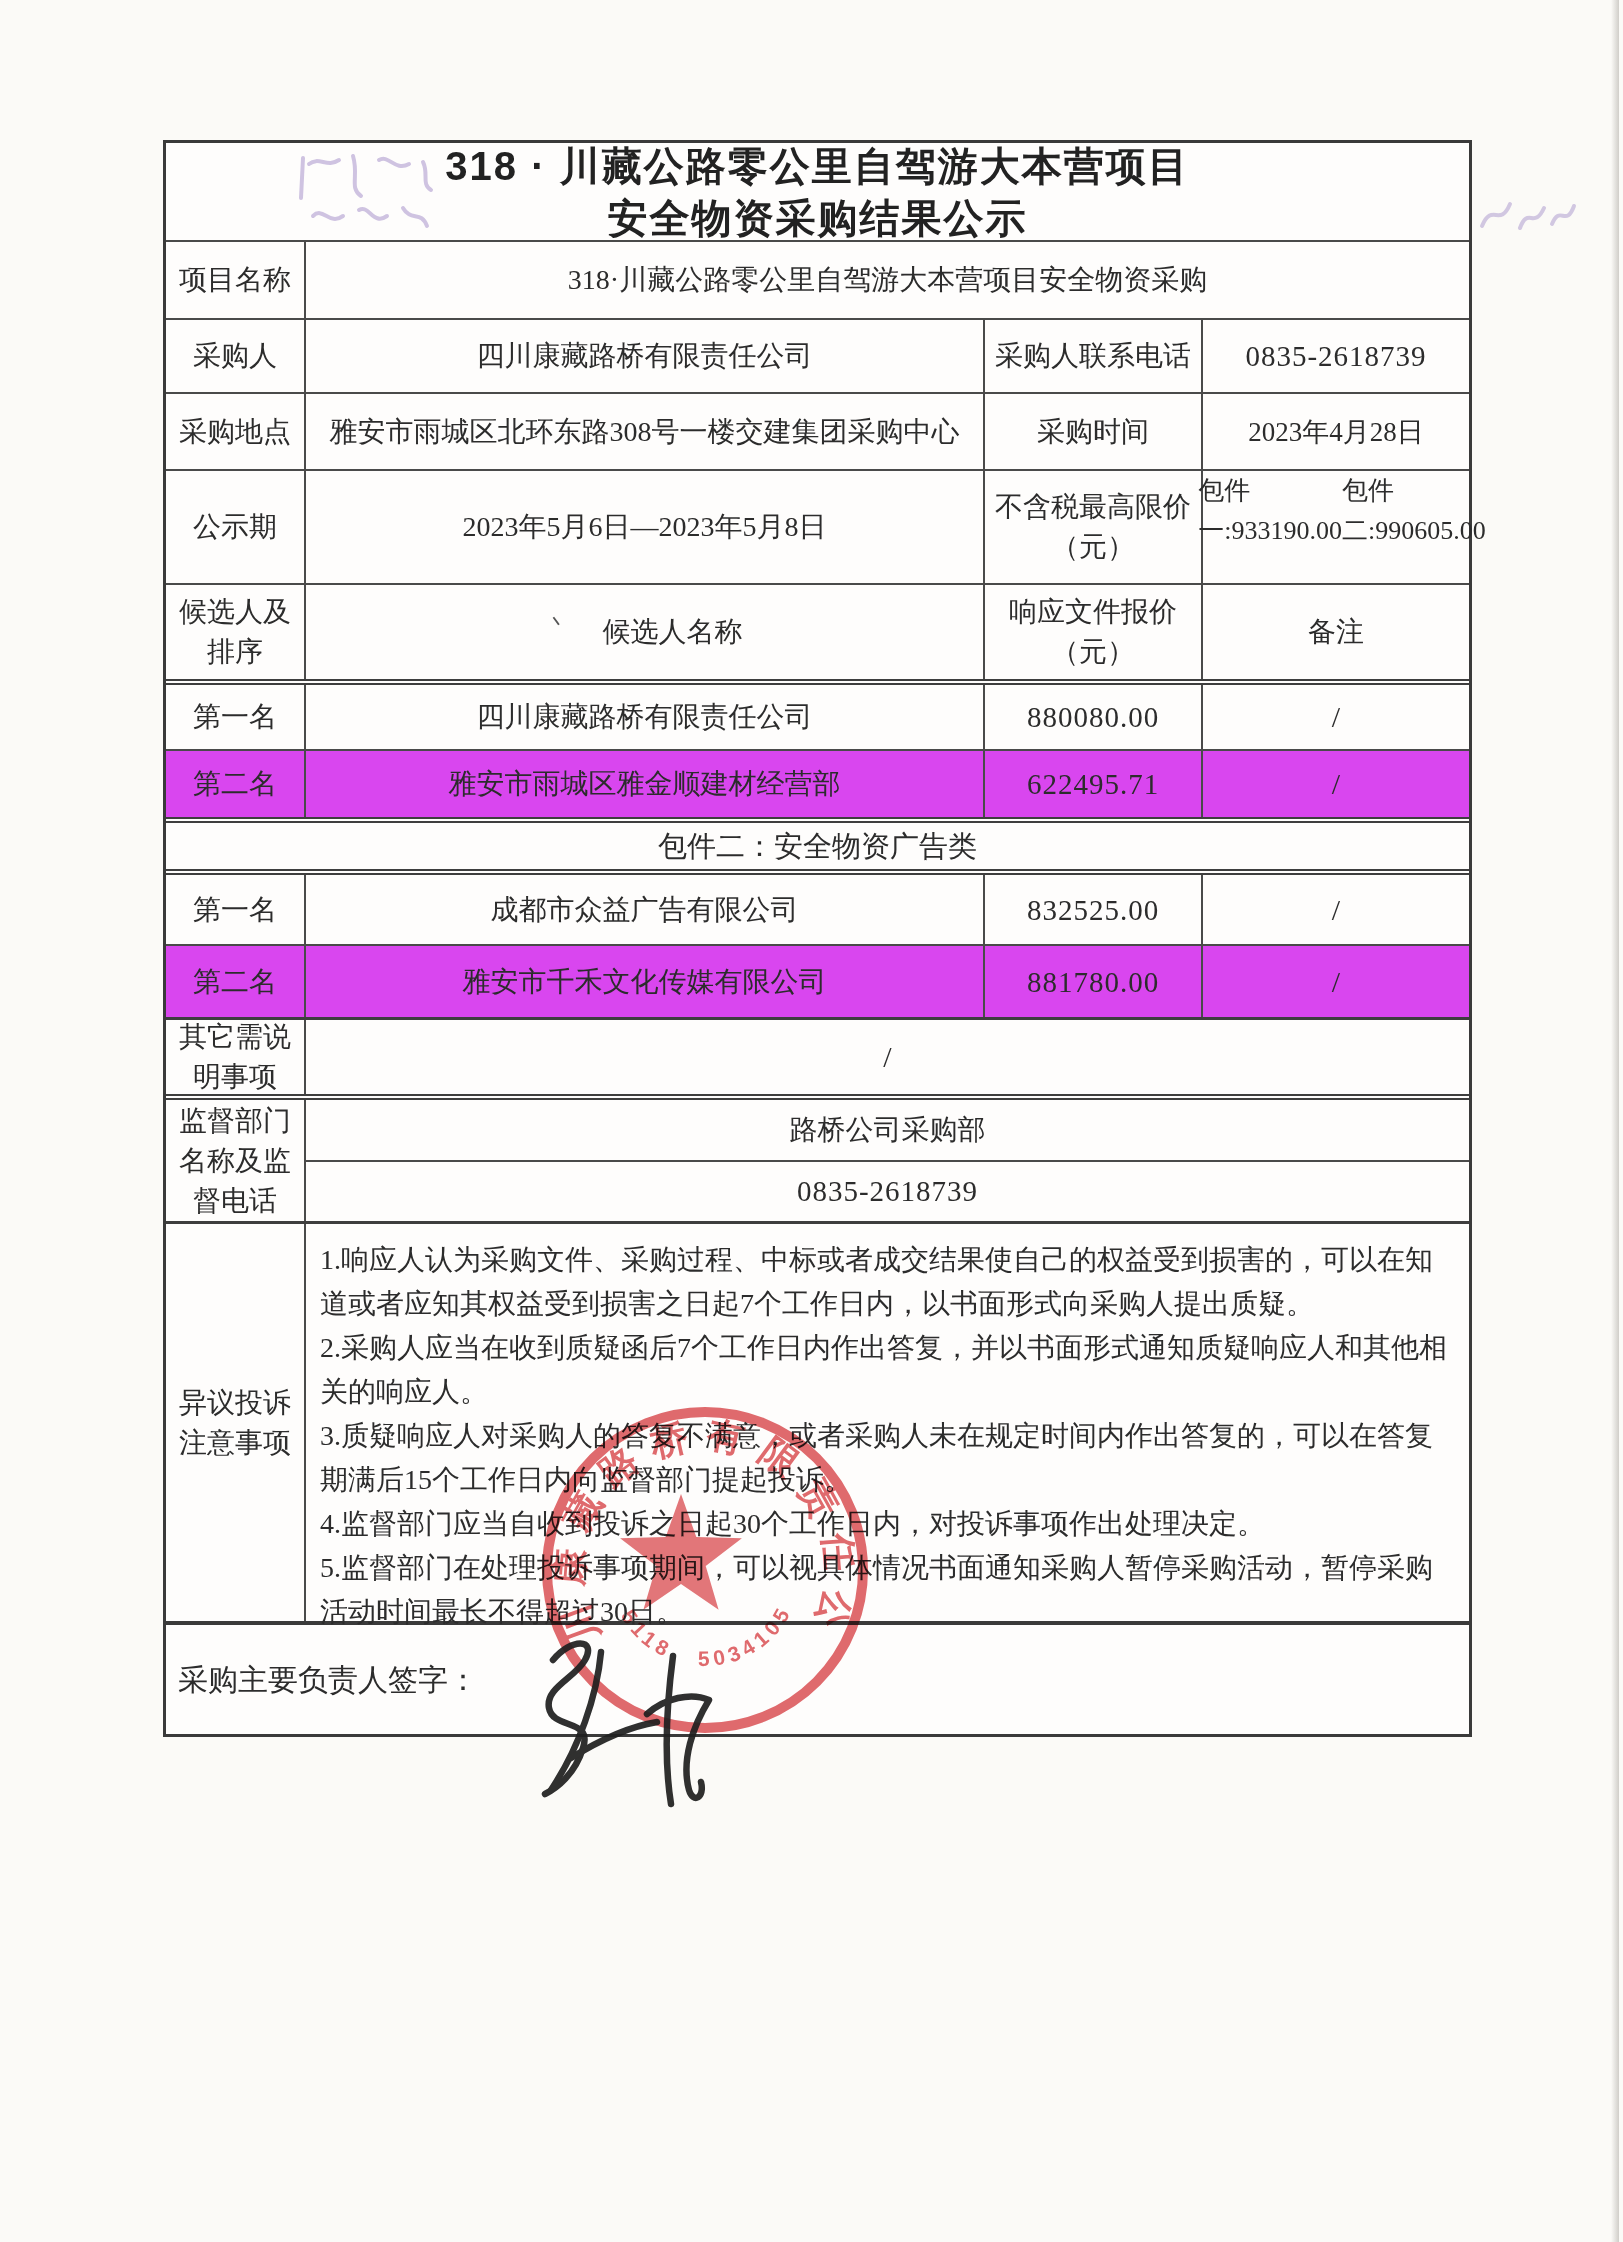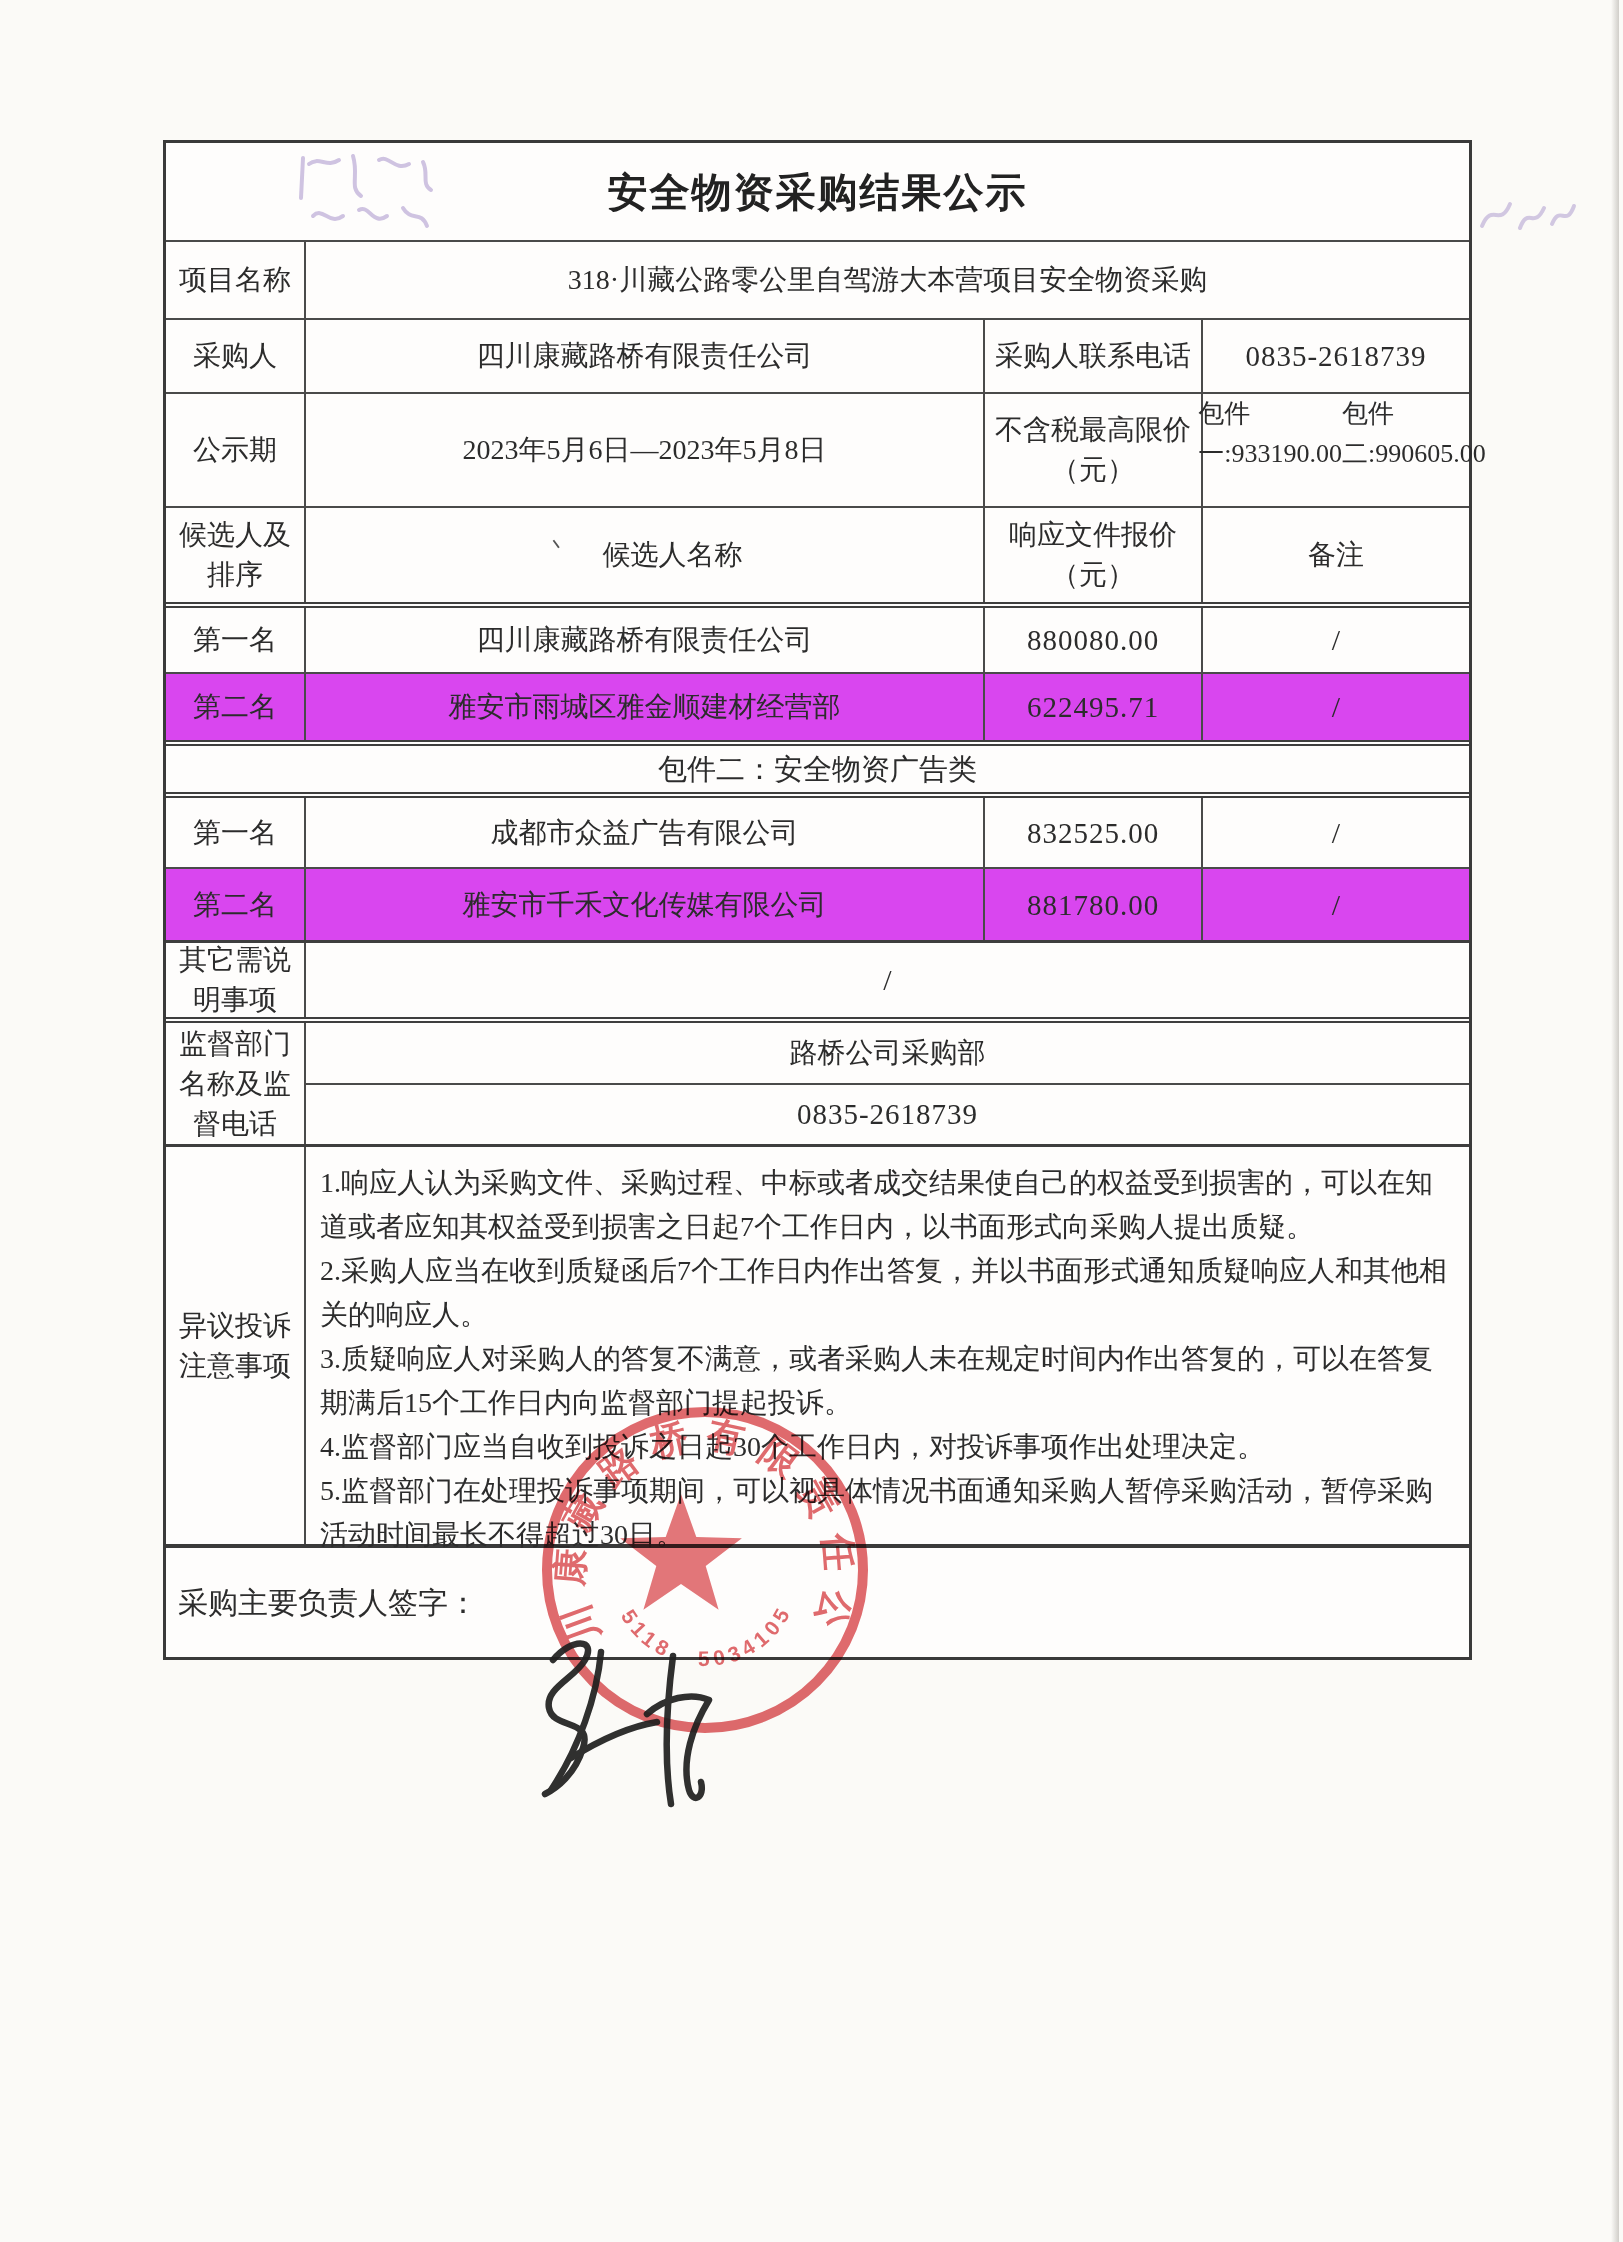--- a/index.html
+++ b/index.html
@@ -77,36 +77,43 @@
 </style>
 </head>
 <body>
 
 <div class="page">
 
   <div class="tbl">
 
     <div class="row first" style="height:97px">
       <div class="cell full title-cell">
+        <div>318 · 川藏公路零公里自驾游大本营项目</div>
         <div>安全物资采购结果公示</div>
       </div>
     </div>
 
     <div class="row" style="height:78px">
       <div class="cell c1">项目名称</div>
       <div class="cell c2">318·川藏公路零公里自驾游大本营项目安全物资采购</div>
     </div>
 
     <div class="row" style="height:74px">
       <div class="cell c1">采购人</div>
       <div class="cell c2">四川康藏路桥有限责任公司</div>
       <div class="cell c3">采购人联系电话</div>
       <div class="cell c4 num">0835-2618739</div>
     </div>
 
+    <div class="row" style="height:77px">
+      <div class="cell c1">采购地点</div>
+      <div class="cell c2">雅安市雨城区北环东路308号一楼交建集团采购中心</div>
+      <div class="cell c3">采购时间</div>
+      <div class="cell c4" style="font-size:27px">2023年4月28日</div>
+    </div>
 
     <div class="row" style="height:114px">
       <div class="cell c1">公示期</div>
       <div class="cell c2">2023年5月6日—2023年5月8日</div>
       <div class="cell c3 col-lines">
         <div>不含税最高限价</div>
         <div>（元）</div>
       </div>
       <div class="cell c4 lines-left">
         <div>包件一:933190.00</div>

